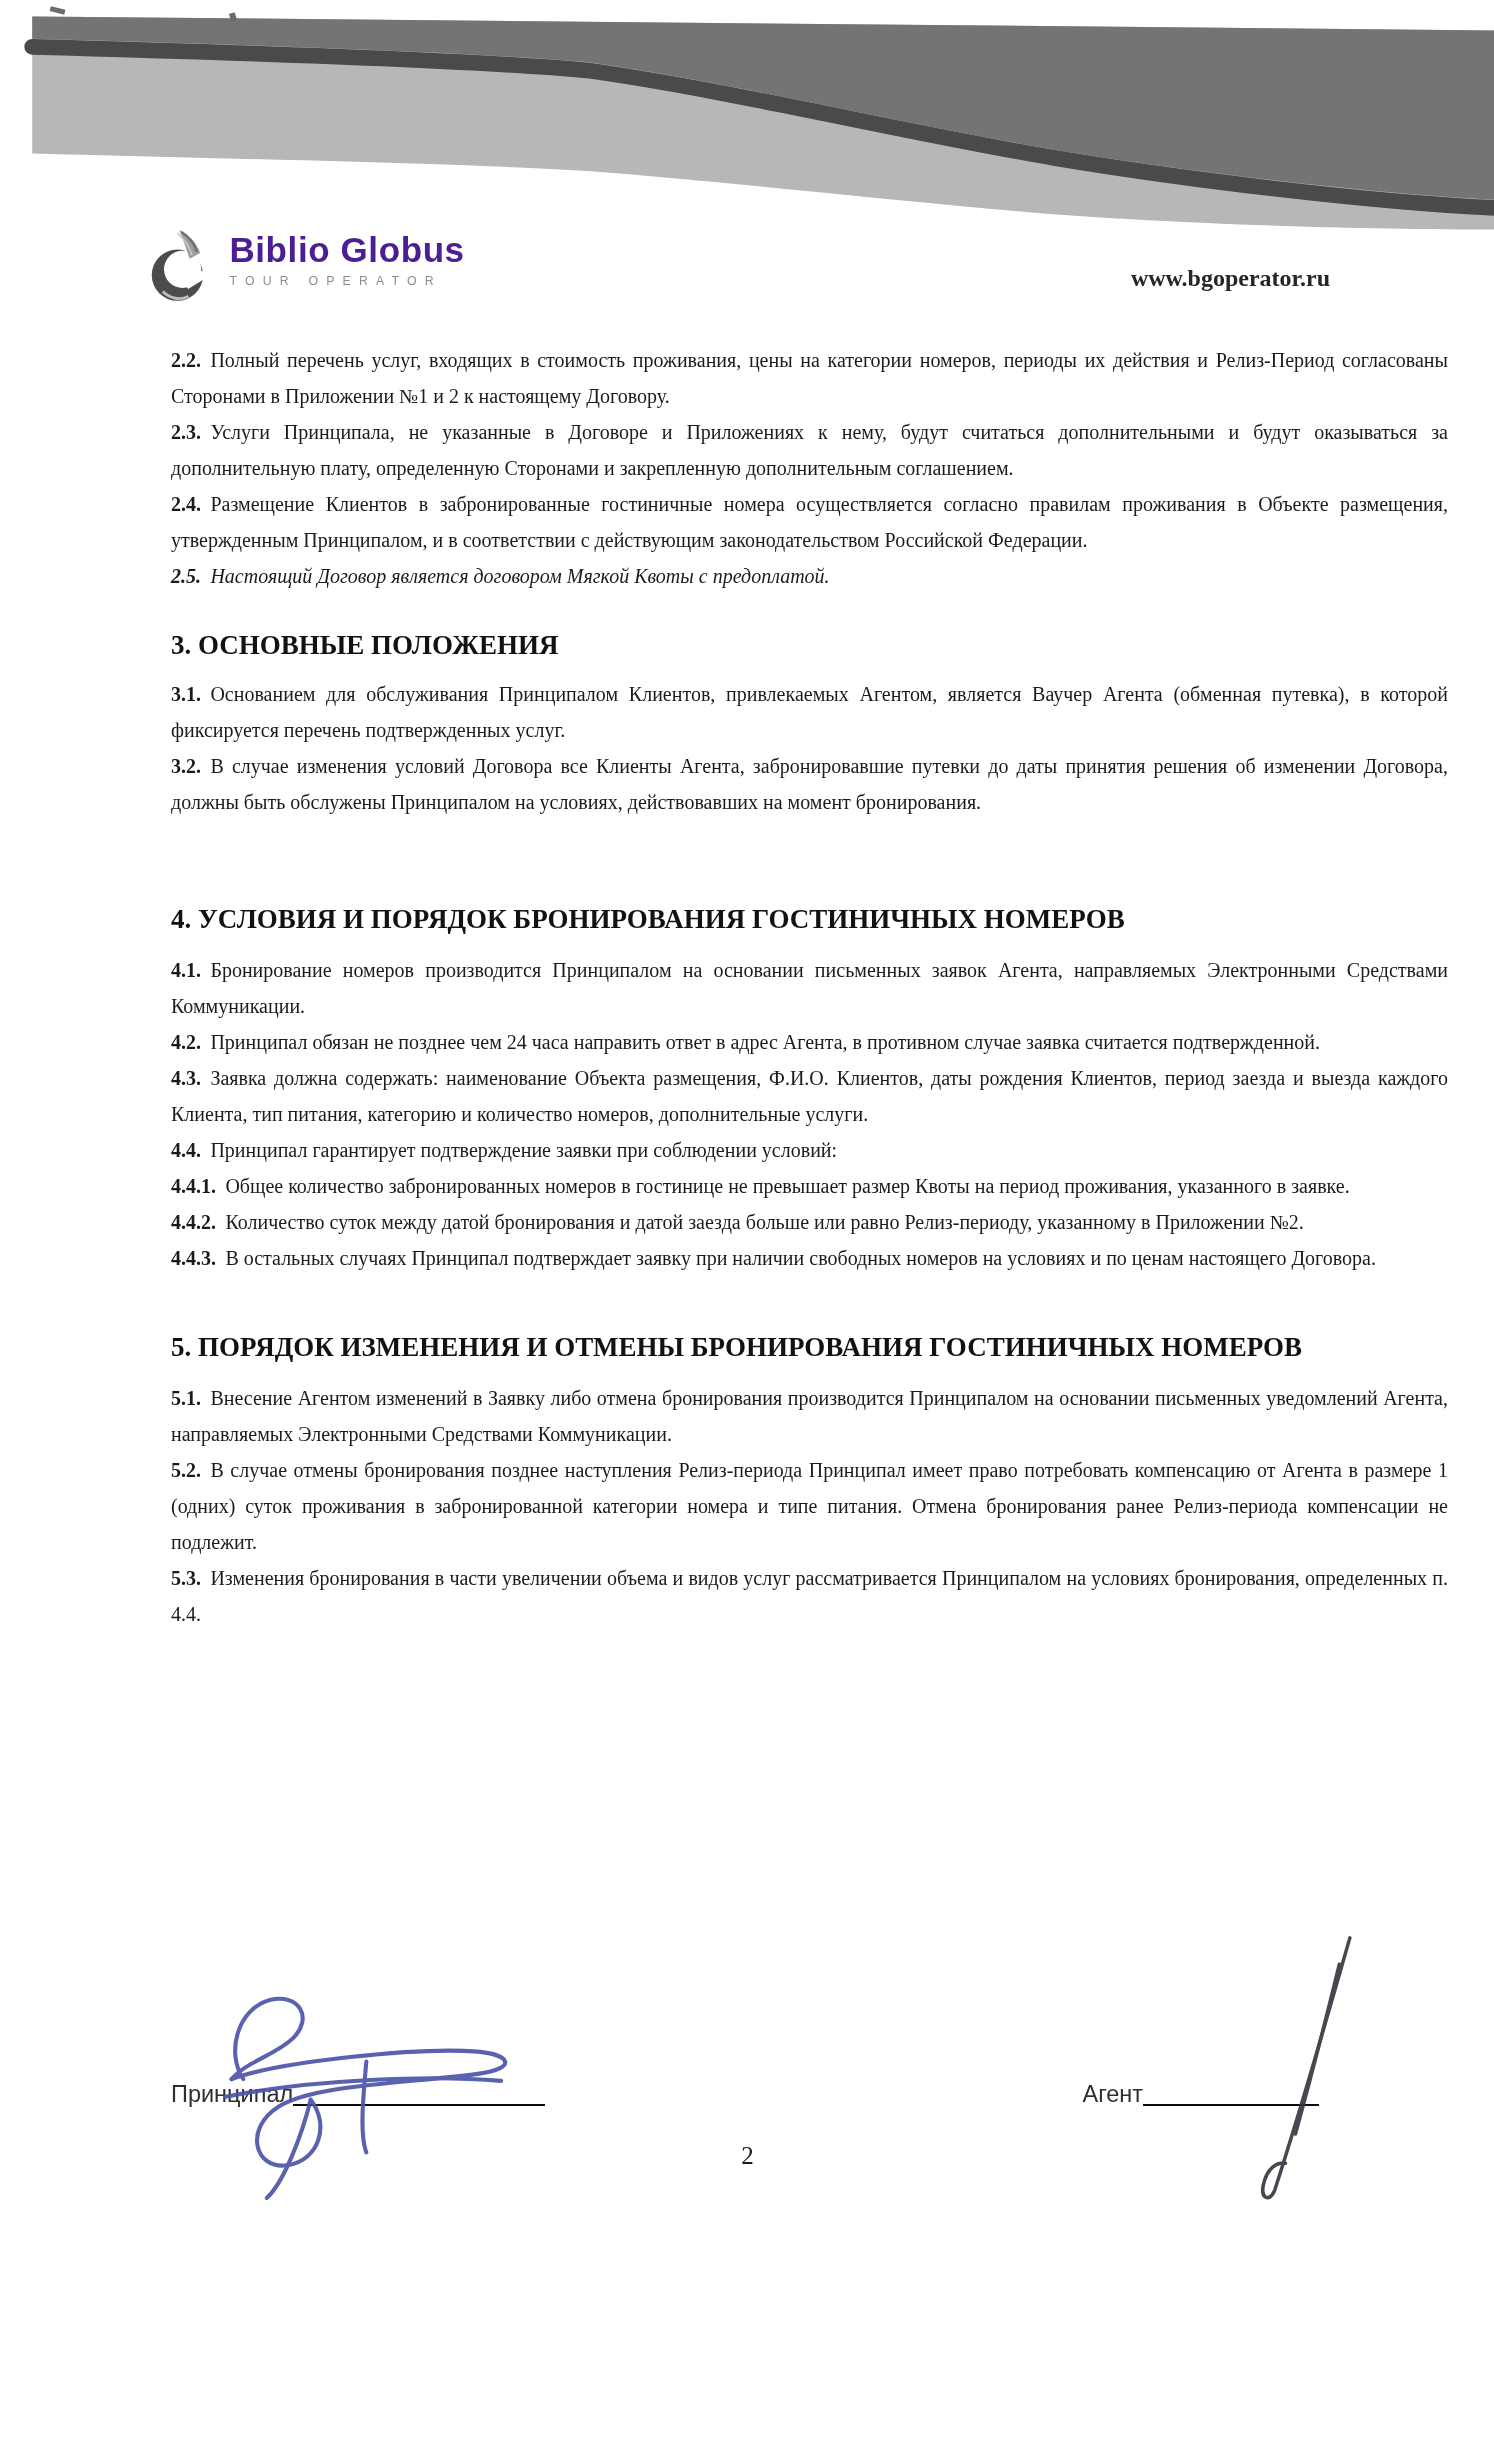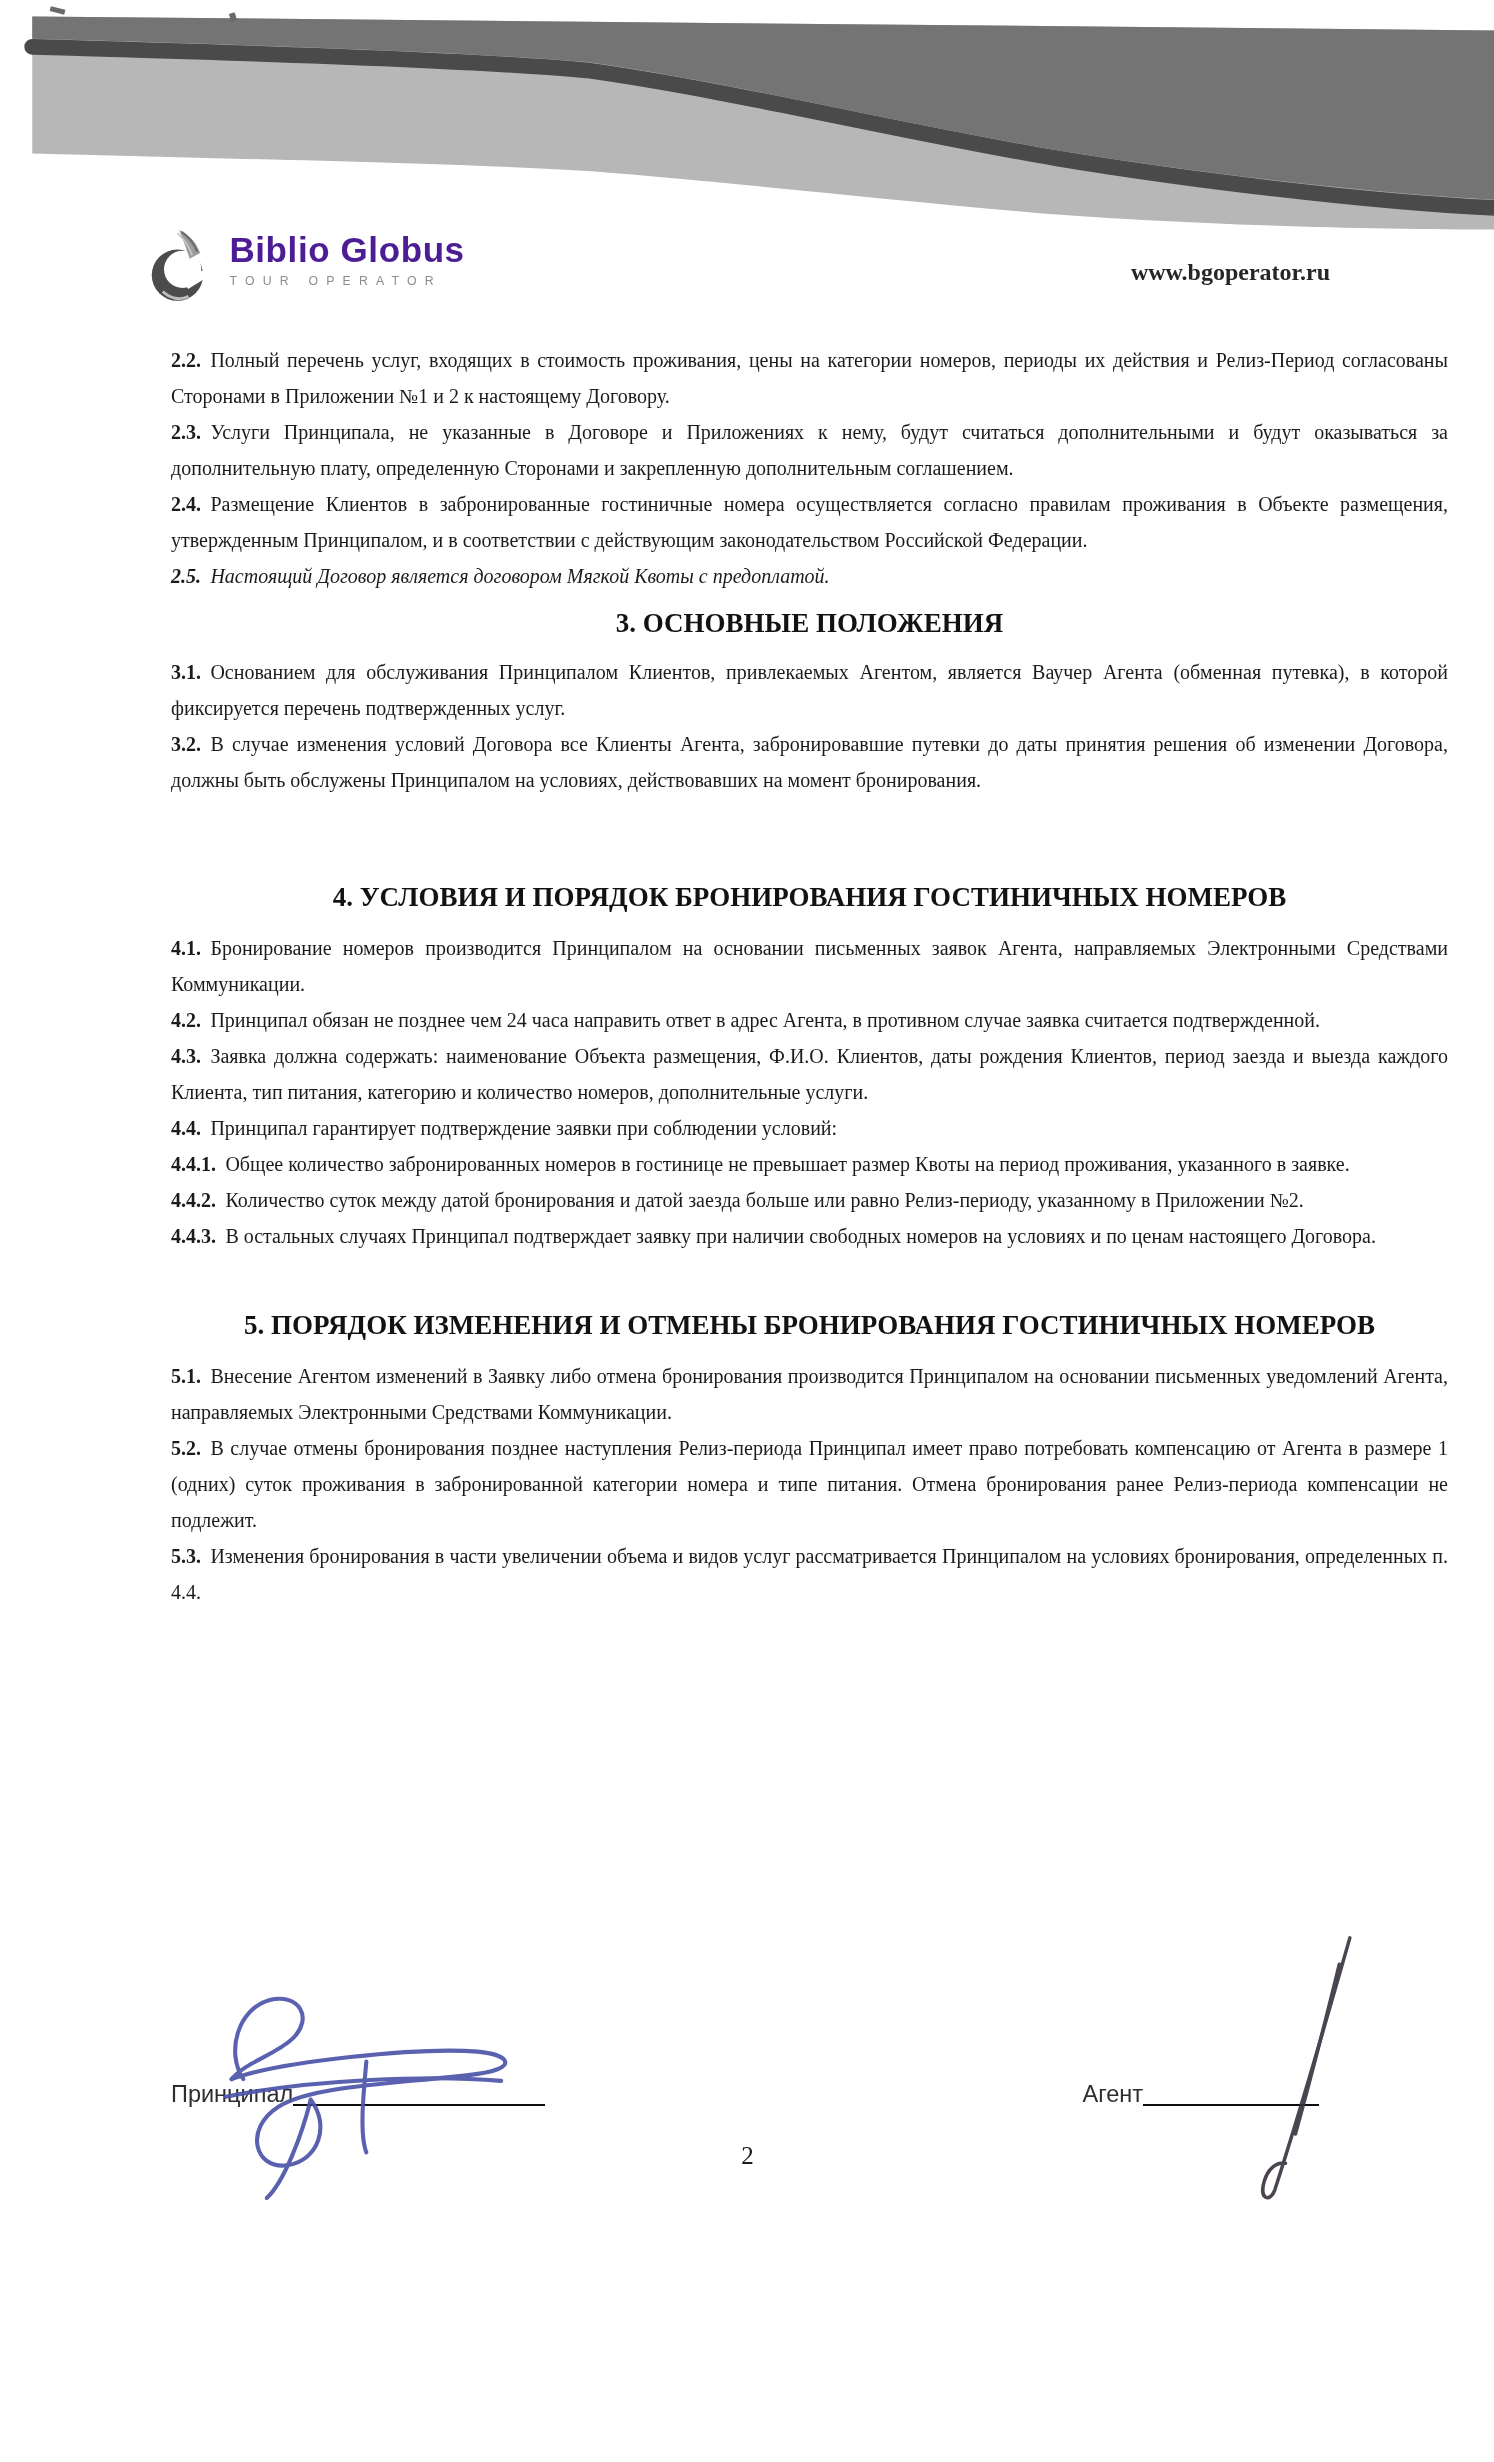--- a/index.html
+++ b/index.html
@@ -13,32 +13,32 @@
   .header-wave{position:absolute;left:0;top:0;width:1495px;height:253px;}
 
   
   .logo{position:absolute;left:150px;top:226px;display:flex;align-items:flex-start;}
   .logo-icon{width:63px;height:82px;flex:0 0 auto;}
   .logo-text{margin-left:16.4px;padding-top:5.9px;font-family:"Liberation Sans", sans-serif;}
   .logo-title{font-size:35px;font-weight:700;color:#4c1d95;letter-spacing:0.6px;line-height:1;}
   .logo-subtitle{font-size:12.3px;font-weight:500;color:#8c8c8c;letter-spacing:8.2px;margin-top:8.2px;line-height:1;}
 
   .website{
-    position:absolute;right:165px;top:259px;
+    position:absolute;right:165px;top:265px;
     font-family:"Liberation Serif", serif;font-weight:700;font-size:24px;color:#262626;
   }
 
   
   .content{position:absolute;left:171px;right:47px;top:342px;}
   .clause{margin:0;font-size:20px;line-height:36px;text-align:justify;color:#1b1b1b;}
   .clause .num{font-weight:700;margin-right:9.4px;}
   .clause.italic{font-style:italic;}
   .clause.italic .num{font-weight:700;}
   .heading{
-    margin:12px 0 13px;text-align:center;font-size:27px;line-height:35px;
+    margin:34px 0 13px;text-align:left;font-size:27px;line-height:35px;
     font-weight:700;color:#121212;
   }
   .heading-4{margin-top:82px;margin-bottom:15.2px;}
   .heading-5{margin-top:54px;margin-bottom:15.2px;}
 
   
   .sig-row{
     position:absolute;left:171px;right:176px;top:2081px;
     display:flex;justify-content:space-between;align-items:flex-end;
     font-family:"Liberation Sans", sans-serif;font-size:23.5px;color:#2e2e2e;

